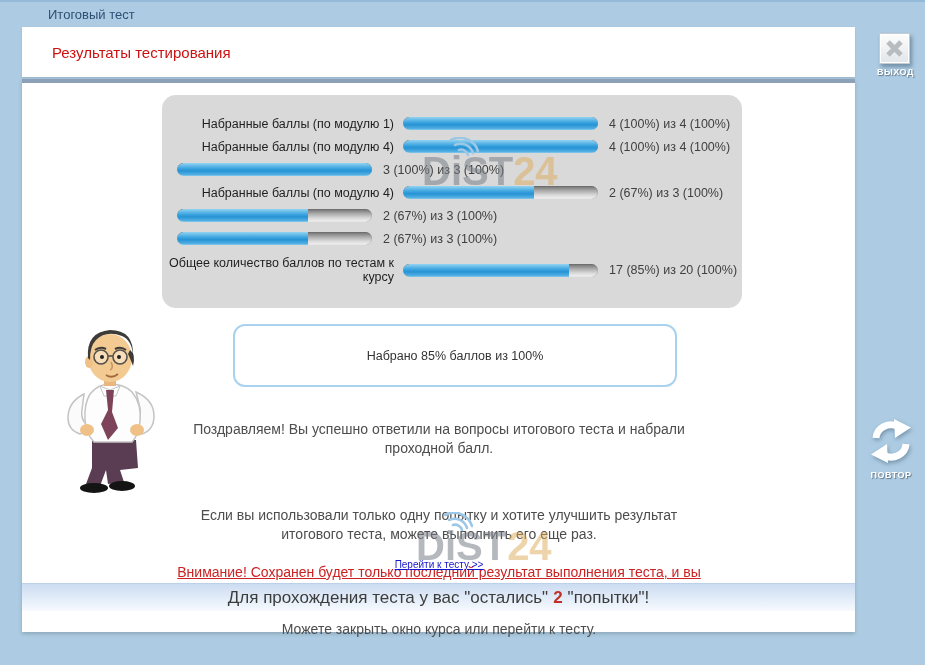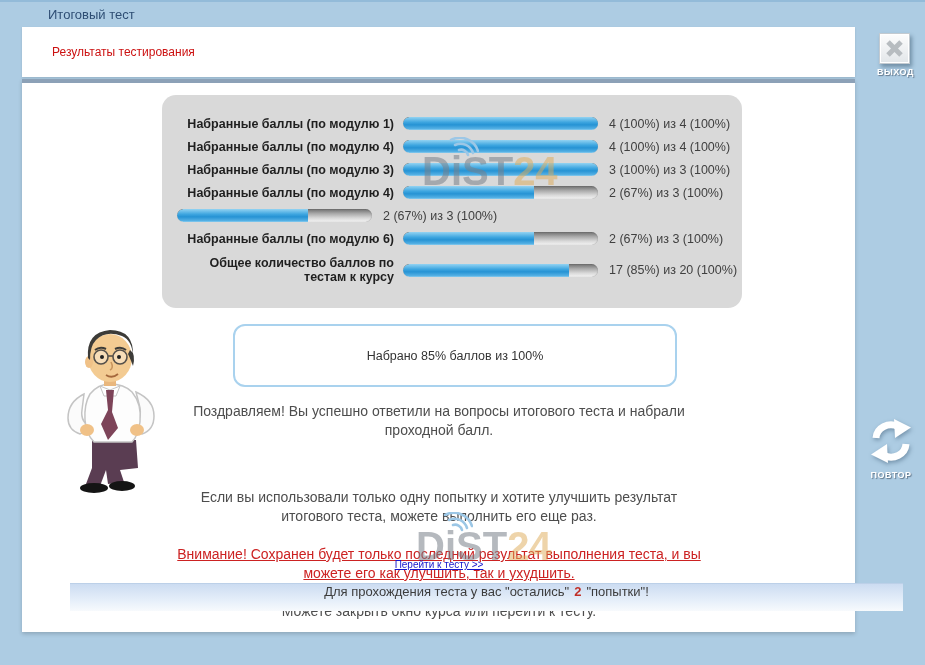--- a/index.html
+++ b/index.html
@@ -17,21 +17,21 @@
     position:absolute; left:48px; top:7px;
     font-size:13px; color:#2e4e74;
   }
 
   .header-panel{
     position:absolute; left:22px; top:27px; width:833px; height:50px;
     background:#ffffff;
     display:flex; align-items:center;
     box-shadow:0 1px 2px rgba(0,0,0,0.12);
   }
-  .header-panel .title{ margin-left:30px; font-size:12px; color:#cc1111; }
+  .header-panel .title{ margin-left:30px; font-size:15px; color:#cc1111; }
 
   .main-panel{
     position:absolute; left:22px; top:79px; width:833px; height:553px;
     background:#ffffff;
     border-top:4px solid #8ca1b7;
     box-shadow:0 2px 4px rgba(0,0,0,0.18);
   }
 
   
   .results-panel{
@@ -39,21 +39,21 @@
     background:#d9d9d9; border-radius:14px;
     padding-top:17px;
   }
   .result-row{
     display:flex; align-items:center;
     min-height:23px; padding-left:6px;
   }
   .result-row.total{ min-height:40px; }
   .result-label{
     width:226px; text-align:right; font-size:12.5px; color:#1f1f1f;
-    line-height:14px; flex:none;font-weight:bold;
+    line-height:14px; flex:none;
   }
   .bar-track{
     flex:none; width:195px; height:13px; margin-left:9px;
     border-radius:7px; overflow:hidden;
     background:linear-gradient(to bottom,#6e6e6e 0%,#a9a9a9 35%,#d9d9d9 70%,#f4f4f4 100%);
     box-shadow:inset 0 0 1px rgba(0,0,0,0.4);
   }
   .bar-fill{
     height:100%;
     border-radius:7px 0 0 7px;
@@ -76,37 +76,37 @@
     background:#ffffff; border:2px solid #a9d2ee; border-radius:12px;
     display:flex; align-items:center; justify-content:center;
     font-size:12.5px; color:#333333;
   }
 
   
   .mascot{ position:absolute; left:26px; top:237px; width:122px; height:176px; }
 
   
   .messages{
-    position:absolute; left:111px; top:300px; width:612px;
+    position:absolute; left:111px; top:318px; width:612px;
     text-align:center; font-size:14px; line-height:19px; color:#4d4d4d;
     white-space:pre-line;
   }
   .messages .para{ white-space:pre-line; }
   .messages .gap{ height:10px; }
   .messages .warning{ color:#cc2222;text-decoration:underline; }
   .go-link-wrap{ position:absolute; left:111px; top:471px; width:612px; text-align:center; }
   .go-link{ font-size:10px; color:#1515cc; text-decoration:underline; cursor:pointer; }
 
   
   .attempts-bar{
     position:absolute; left:0; top:500px; width:833px; height:28px;
     background:linear-gradient(to bottom,#ccdcf1 0%,#e3edf9 55%,#f7fafd 100%);
     border-top:1px solid #bcd0e8;
-    display:flex; justify-content:center;
-    font-size:13px; color:#3c3c3c;margin-left:48px;
+    display:flex; align-items:center; justify-content:center;
+    font-size:17px; color:#3c3c3c;
   }
   .attempts-bar .count{ color:#c03028; font-weight:bold; margin:0 5px; }
   .attempts-bar .prefix{ margin-right:0; }
 
   
   .exit-control{ position:absolute; left:877px; top:33px; width:34px; text-align:center; }
   .exit-button{
     width:31px; height:31px; margin:0 auto;
     background:linear-gradient(to bottom,#fdfdfd,#e2e6e9);
     border:1px solid #c3cad0;
@@ -167,21 +167,20 @@
 
   <div class="result-row">
     <div class="result-label">Набранные баллы (по модулю 4)</div>
     <div class="bar-track">
       <div class="bar-fill" style="width: 100%;"></div>
     </div>
     <div class="result-value">4 (100%) из 4 (100%)</div>
   </div>
 
   <div class="result-row">
-    <div class="result-label">Набранные баллы (по модулю 3)</div>
     <div class="bar-track">
       <div class="bar-fill" style="width: 100%;"></div>
     </div>
     <div class="result-value">3 (100%) из 3 (100%)</div>
   </div>
 
   <div class="result-row">
     <div class="result-label">Набранные баллы (по модулю 4)</div>
     <div class="bar-track">
       <div class="bar-fill" style="width: 67%;"></div>
@@ -190,21 +189,20 @@
   </div>
 
   <div class="result-row">
     <div class="bar-track">
       <div class="bar-fill" style="width: 67%;"></div>
     </div>
     <div class="result-value">2 (67%) из 3 (100%)</div>
   </div>
 
   <div class="result-row">
-    <div class="result-label">Набранные баллы (по модулю 6)</div>
     <div class="bar-track">
       <div class="bar-fill" style="width: 67%;"></div>
     </div>
     <div class="result-value">2 (67%) из 3 (100%)</div>
   </div>
 
   <div class="result-row total">
     <div class="result-label">Общее количество баллов по тестам к курсу</div>
     <div class="bar-track">
       <div class="bar-fill" style="width: 85%;"></div>

